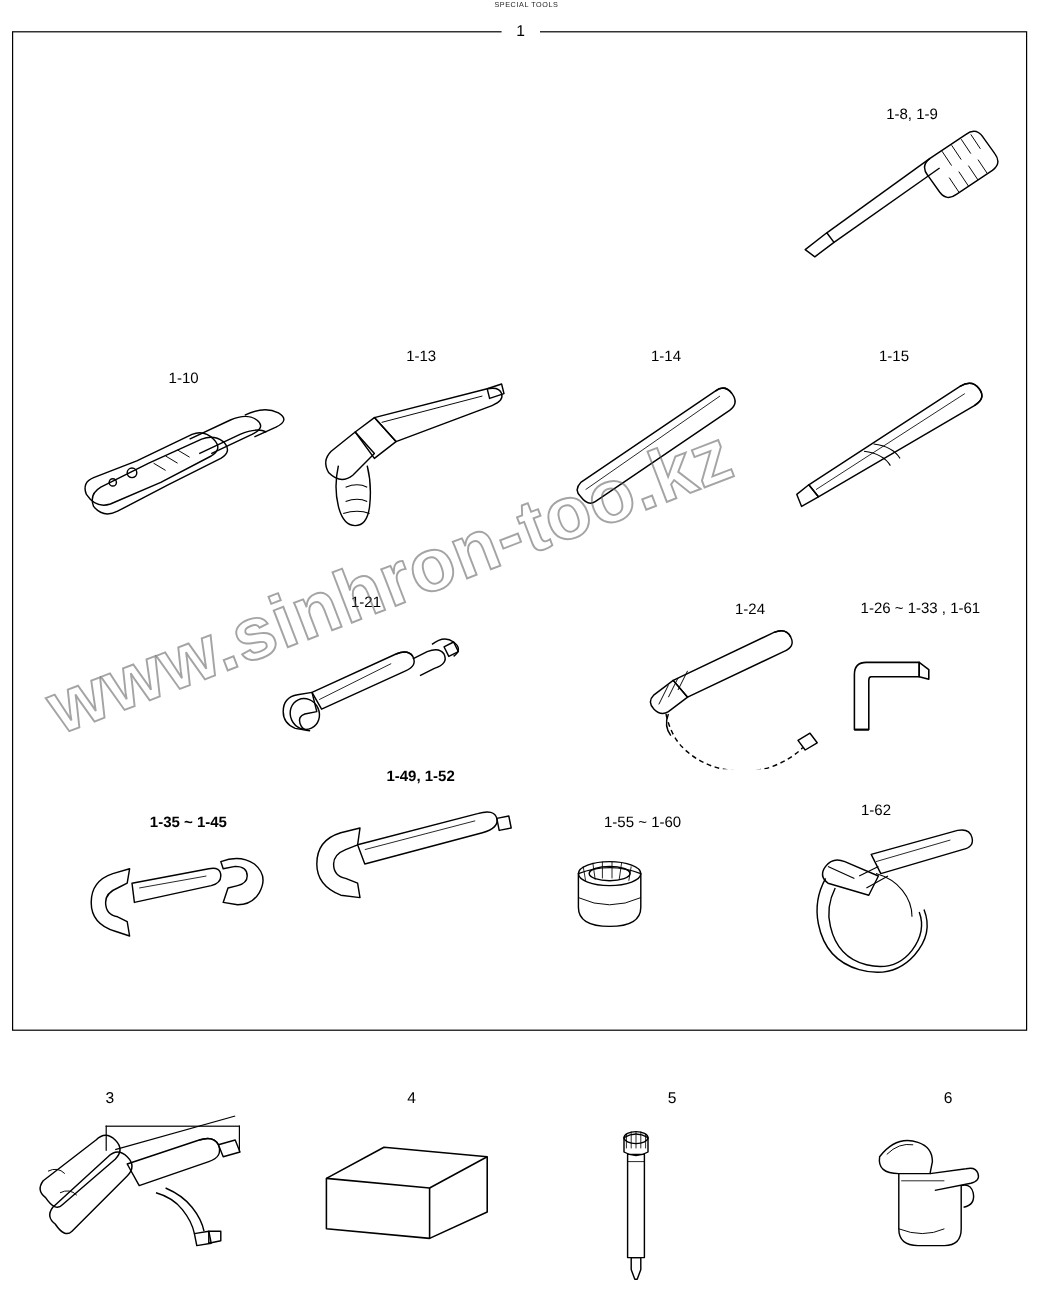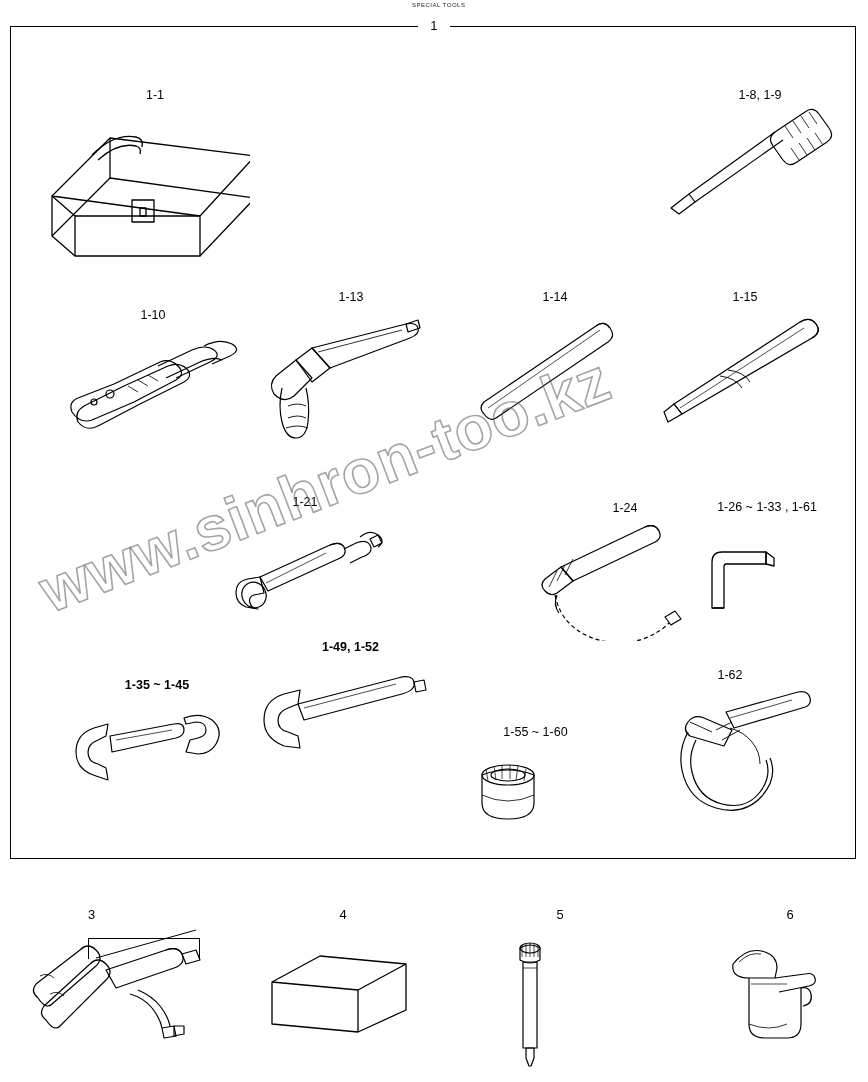--- a/index.html
+++ b/index.html
@@ -107,41 +107,20 @@
 <body>
 
 <div class="page">
 
   <div class="tiny-top">SPECIAL TOOLS</div>
 
   <div class="panel"></div>
   <div class="panel-label-bg"></div>
   <div class="panel-label">1</div>
 
-  <div class="item" style="left:40px; top:88px; width:230px;">
-    <div class="cap">1-1</div>
-    <div class="art">
-      <svg width="210" height="160" viewBox="0 0 210 160">
-        <g fill="none" stroke="#000" stroke-width="1.3" stroke-linejoin="round">
-          <path d="M12 128 L35 148 L160 148 L160 108 L12 88 Z" fill="#fff"></path>
-          <path d="M12 88 L70 30 L215 48" fill="#fff"></path>
-          <path d="M160 108 L215 48"></path>
-          <path d="M160 148 L215 90 L215 48"></path>
-          <path d="M12 128 L70 70 L215 90"></path>
-          <path d="M70 70 L70 30"></path>
-          <path d="M35 148 L35 108 L12 88"></path>
-          <path d="M52 47 q22 -22 44 -18 q8 2 6 10"></path>
-          <path d="M58 52 q20 -18 38 -14 q6 2 4 8"></path>
-          <rect x="92" y="92" width="22" height="22"></rect>
-          <path d="M100 100 l6 0 l0 8 l-6 0 z"></path>
-          <path d="M35 108 L160 108"></path>
-        </g>
-      </svg>
-    </div>
-  </div>
 
 
 
   <div class="item" style="left:665px; top:88px; width:190px;">
     <div class="cap">1-8, 1-9</div>
     <div class="art">
       <svg width="190" height="110" viewBox="0 0 190 110">
         <g fill="none" stroke="#000" stroke-width="1.2" stroke-linejoin="round">
           <path d="M6 100 l18 -14 l6 8 l-16 12 z"></path>
           <path d="M24 86 L110 24"></path>
@@ -301,21 +280,21 @@
         <g fill="none" stroke="#000" stroke-width="1.2" stroke-linejoin="round">
           <path d="M26 86 q-20 -8 -20 -26 q0 -20 20 -26 l16 -4 l-2 14 l-10 4 q-10 4 -10 12 q0 10 10 12 l10 4 l2 12 z"></path>
           <path d="M40 44 L140 18 q14 -4 16 4 q2 8 -12 12 L46 60 Z"></path>
           <path d="M156 22 l10 -2 l2 10 l-10 2 z"></path>
           <path d="M46 48 L138 24" stroke-width="0.7"></path>
         </g>
       </svg>
     </div>
   </div>
 
-  <div class="item" style="left:448px; top:678px; width:175px;margin-top:47px;">
+  <div class="item" style="left:448px; top:678px; width:175px;">
     <div class="cap">1-55 ~ 1-60</div>
     <div class="art">
       <svg width="120" height="100" viewBox="0 0 120 100">
         <g fill="none" stroke="#000" stroke-width="1.2" stroke-linejoin="round">
           <path d="M34 30 q26 -10 52 0 l0 28 q0 16 -26 16 q-26 0 -26 -16 z"></path>
           <ellipse cx="60" cy="30" rx="26" ry="10"></ellipse>
           <ellipse cx="60" cy="30" rx="17" ry="6"></ellipse>
           <path d="M38 24 l2 12" stroke-width="0.7"></path>
           <path d="M46 21 l2 14" stroke-width="0.7"></path>
           <path d="M54 20 l0 14" stroke-width="0.7"></path>

